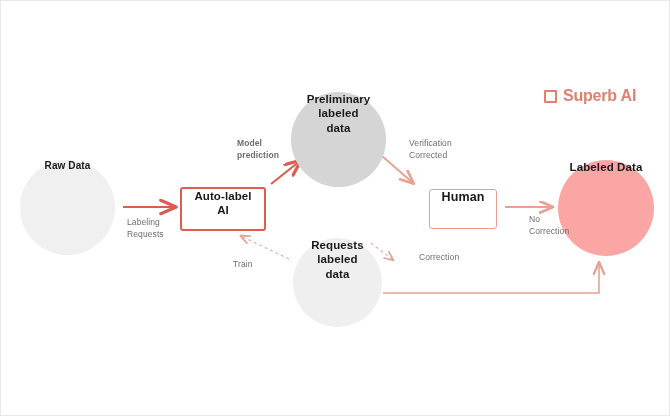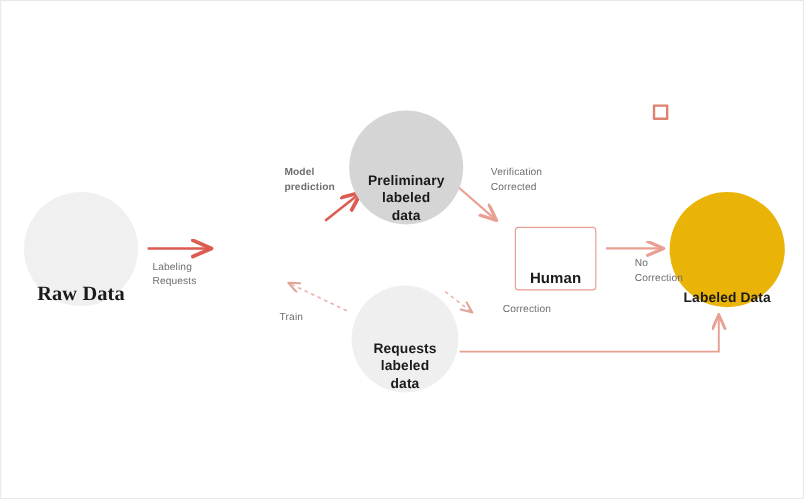--- a/index.html
+++ b/index.html
@@ -23,77 +23,77 @@
     position: absolute;
     left: 0;
     top: 0;
     width: 670px;
     height: 416px;
   }
   
   .node {
     position: absolute;
     display: flex;
-    align-items: flex-end;
+    align-items: flex-start;
     justify-content: center;
     text-align: center;
     box-sizing: border-box;
   }
   .circle-node {
     border-radius: 50%;
   }
   .node-label {
     font-weight: bold;
     color: #1a1a1a;
     line-height: 1.25;
     letter-spacing: 0.1px;
     white-space: pre-line;
   }
   #node-raw-data {
     left: 19px; top: 159px;
     width: 95px; height: 95px;
     background: #f0f0f0;
   }
-  #node-raw-data .node-label { font-size: 17px; font-family: Liberation Serif, serif; }
+  #node-raw-data .node-label { font-size: 10px; }
 
   #node-preliminary {
     left: 290px; top: 91px;
     width: 95px; height: 95px;
     background: #d5d5d5;
   }
   #node-preliminary .node-label { font-size: 11.5px; }
 
   #node-corrected {
     left: 292px; top: 237px;
     width: 89px; height: 89px;
     background: #efefef;
   }
   #node-corrected .node-label { font-size: 11.5px; }
 
   #node-labeled-data {
     left: 557px; top: 159px;
     width: 96px; height: 96px;
-    background: #eab308;
+    background: #fca5a5;
   }
   #node-labeled-data .node-label { font-size: 11.5px; }
 
   .box-node {
     background: #ffffff;
     border-radius: 3px;
   }
   #node-auto-label {
     left: 179px; top: 186px;
     width: 86px; height: 44px;
     border: 2px solid #e05c52;
   }
   #node-auto-label .node-label { font-size: 11.5px; }
 
   #node-human {
     left: 428px; top: 188px;
-    width: 68px; height: 53px;
+    width: 68px; height: 40px;
     border: 1.5px solid #e9a093;
   }
   #node-human .node-label { font-size: 12.5px; }
 
   
   .edge-label {
     position: absolute;
     font-size: 8.5px;
     color: #6e6e6e;
     line-height: 1.45;
@@ -161,20 +161,24 @@
     <line x1="288" y1="258" x2="240" y2="235" stroke="#e8b3a8" stroke-width="1.3" stroke-dasharray="3,3" marker-end="url(#ah-dash)"></line>
 
     <path d="M 386 292 L 386 292" stroke="#e9a093" stroke-width="1.6" fill="none"></path>
     <path d="M 382 292 L 598 292 L 598 262" stroke="#e9a093" stroke-width="1.6" fill="none" marker-end="url(#ah-soft)"></path>
   </svg>
 
   <div class="node circle-node" id="node-raw-data">
     <span class="node-label">Raw Data</span>
   </div>
 
+  <div class="node box-node" id="node-auto-label">
+    <span class="node-label">Auto-label
+AI</span>
+  </div>
 
   <div class="node circle-node" id="node-preliminary">
     <span class="node-label">Preliminary
 labeled
 data</span>
   </div>
 
   <div class="node box-node" id="node-human">
     <span class="node-label">Human</span>
   </div>
@@ -200,15 +204,16 @@
 
   <div class="edge-label" id="label-no-correction">No
 Correction</div>
 
   <div class="edge-label" id="label-correction">Correction</div>
 
   <div class="edge-label" id="label-train">Train</div>
 
   <div id="logo-superb-ai">
     <span id="logo-mark"></span>
+    <span id="logo-text">Superb AI</span>
   </div>
 
 </div>
 
 </body></html>

